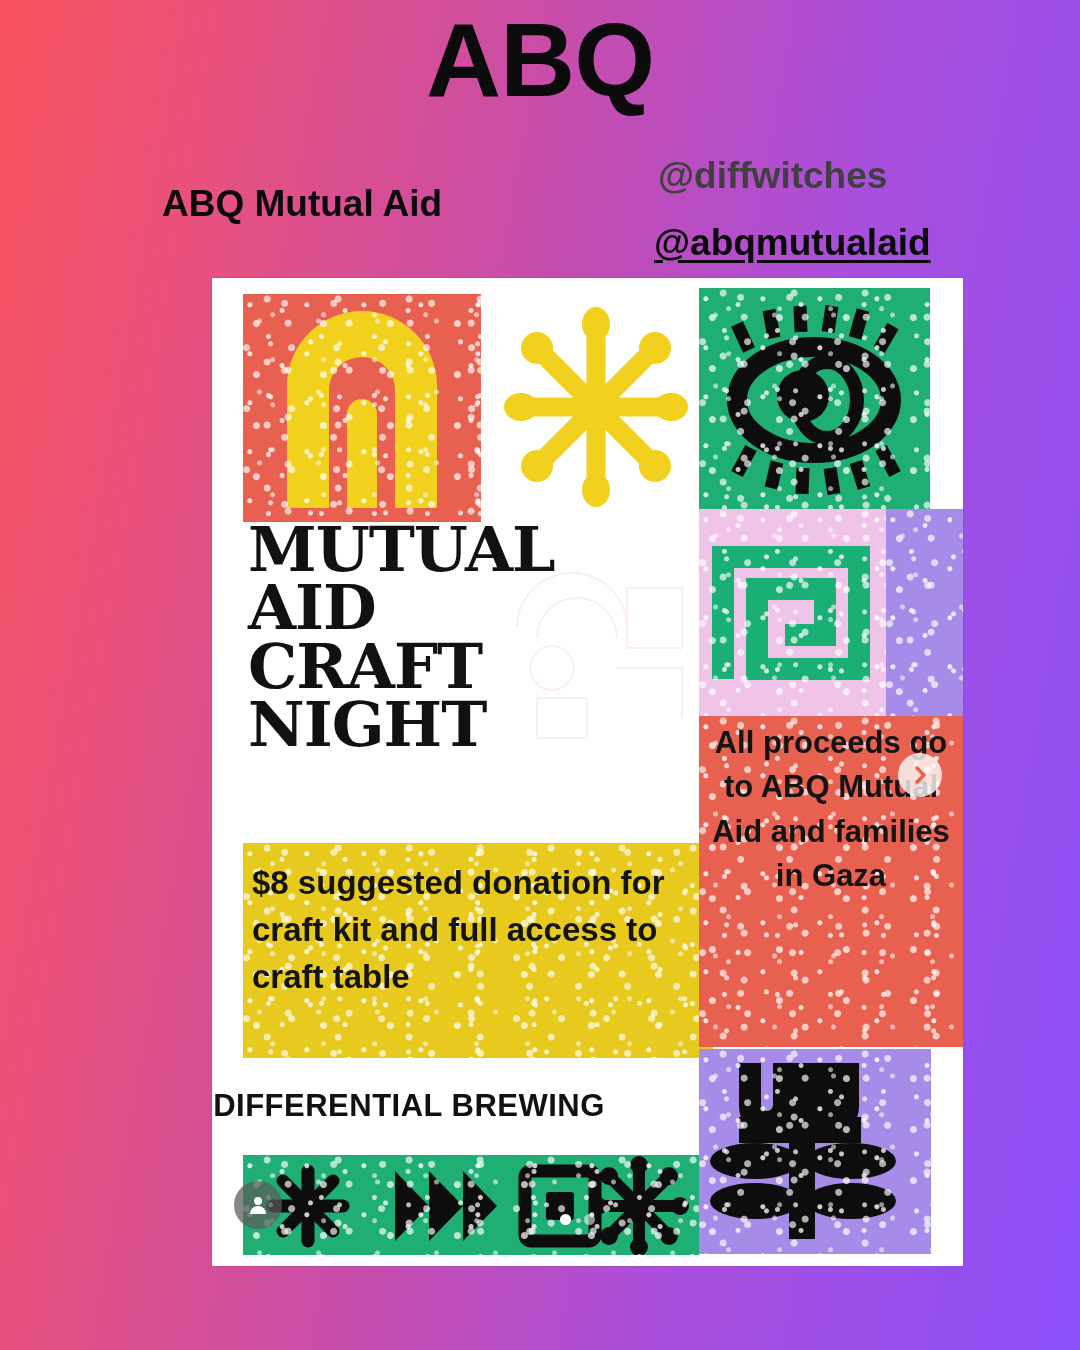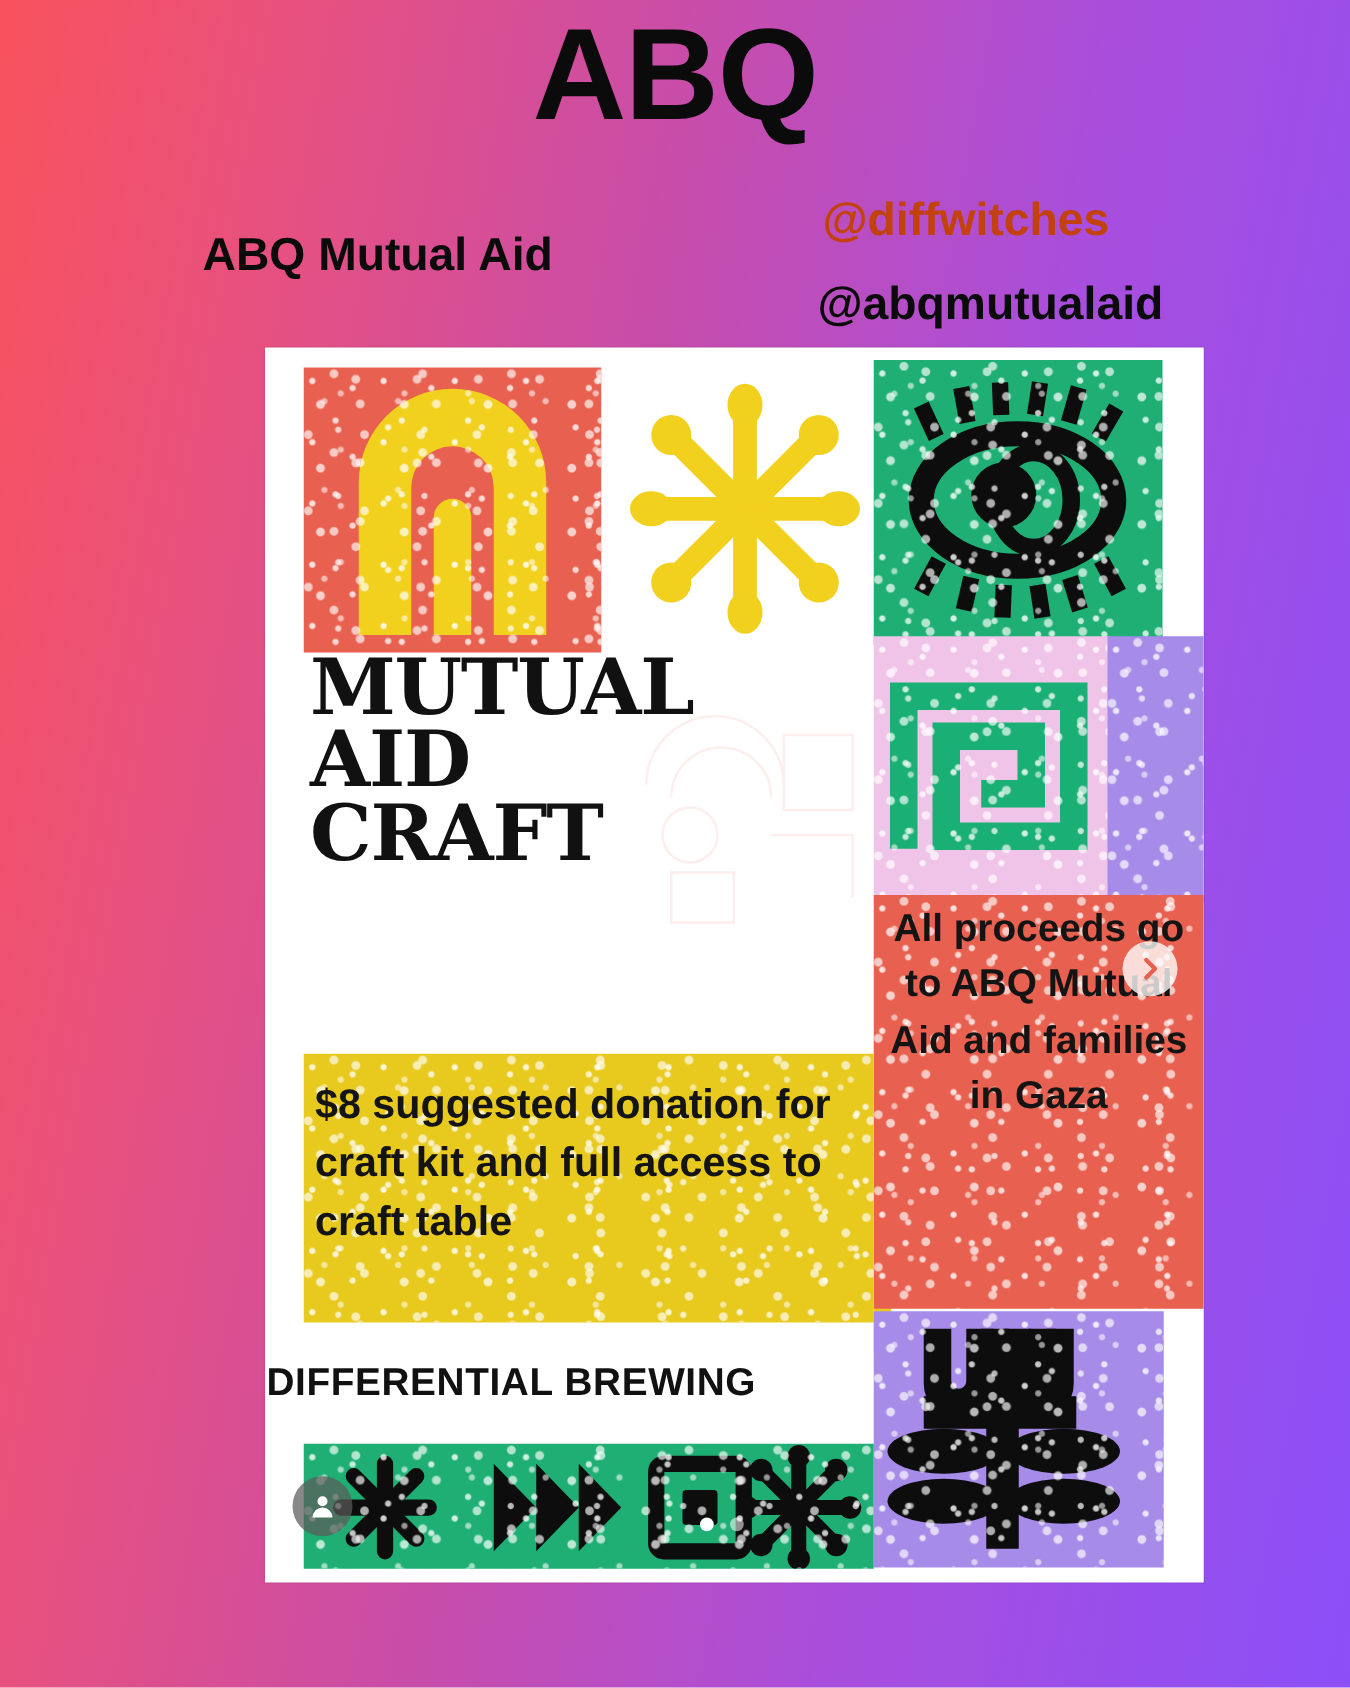--- a/index.html
+++ b/index.html
@@ -15,26 +15,26 @@
     position:absolute;left:0;top:8px;width:1080px;text-align:center;
     font-size:104px;font-weight:700;color:#0b0b0b;letter-spacing:-1px;
     line-height:1.0;
   }
   #org-name{
     position:absolute;left:162px;top:183px;
     font-size:37px;font-weight:700;color:#0b0b0b;white-space:nowrap;
   }
   #handle-1{
     position:absolute;left:658px;top:155px;
-    font-size:37px;font-weight:700;color:#c2410c;white-space:nowrap;
+    font-size:37px;font-weight:700;color:#404040;white-space:nowrap;
   }
   #handle-2{
     position:absolute;left:654px;top:222px;
     font-size:37px;font-weight:700;color:#0b0b0b;white-space:nowrap;
-    text-underline-offset:5px;
+    text-decoration:underline;text-underline-offset:5px;
   }
 
   
   #poster{
     position:absolute;left:165px;top:278px;width:751px;height:988px;
     background:#ffffff;overflow:hidden;
     box-shadow:0 0 0 1px rgba(0,0,0,.06);
     margin-left:47px;
   }
   .grain{
@@ -269,20 +269,21 @@
       <rect x="120" y="20" width="55" height="60"></rect>
       <path d="M30 130 L80 130 L80 170 L30 170 Z"></path>
       <path d="M110 100 L175 100 L175 150"></path>
     </g>
   </svg>
 
   <div id="headline">
     <div>MUTUAL</div>
     <div>AID</div>
     <div>CRAFT</div>
+    <div>NIGHT</div>
   </div>
 
 
   <div id="donation-text">$8 suggested donation for craft kit and full access to craft table</div>
 
   <div id="proceeds-text">All proceeds go to ABQ Mutual Aid and families in Gaza</div>
 
   <div id="venue">DIFFERENTIAL BREWING</div>
 
   <div id="avatar-btn">

